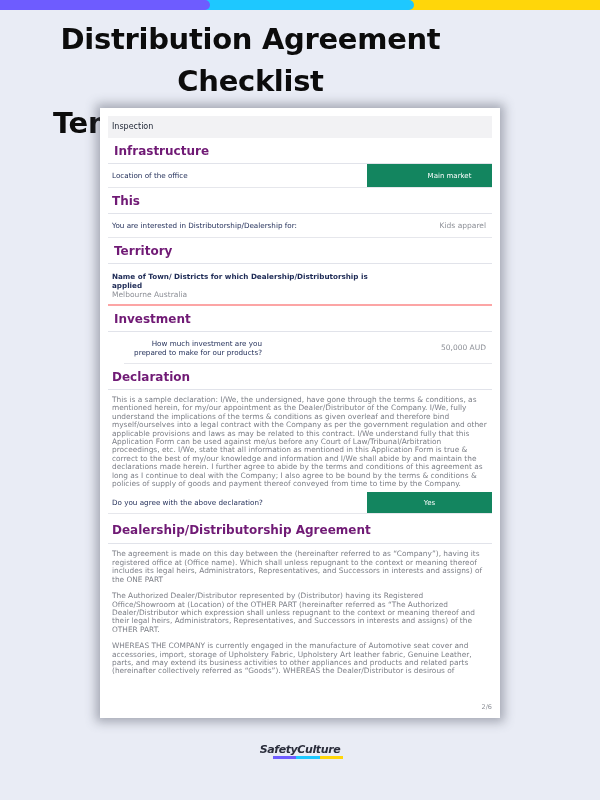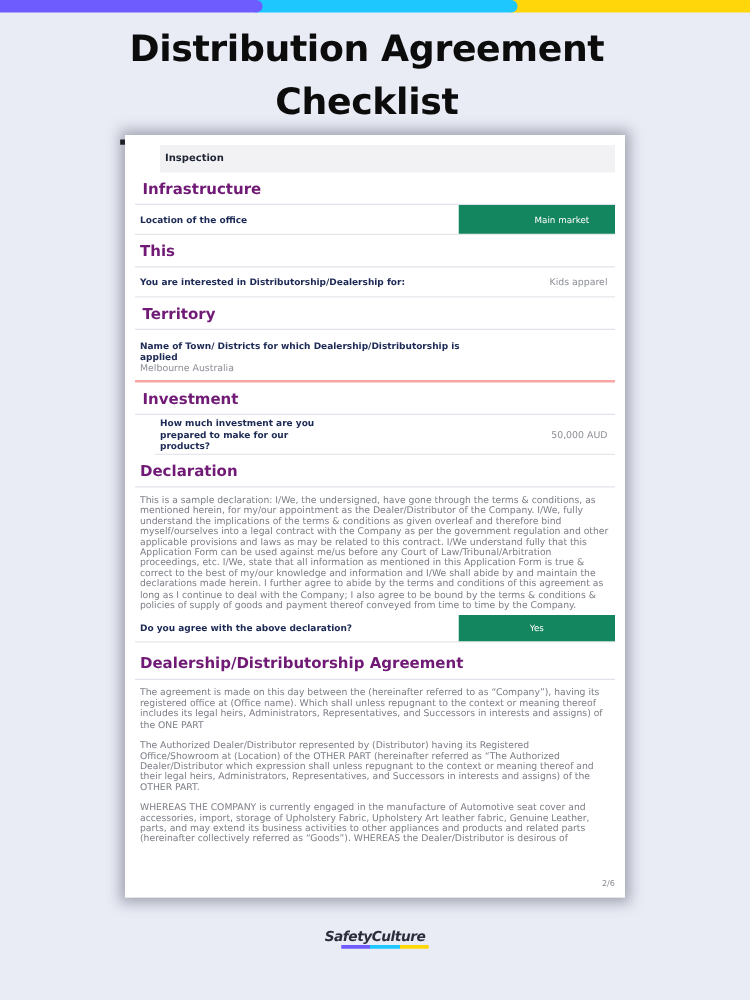--- a/index.html
+++ b/index.html
@@ -17,68 +17,67 @@
 
     .page-title {
       position: absolute; top: 18px; left: 0; width: 501px;
       text-align: center;
       font-family: "DejaVu Sans", sans-serif;
       font-weight: bold;
       font-size: 29px;
       line-height: 42px;
       color: #0c0c0c;
       letter-spacing: -0.3px;
-      margin-left: 43px;
     }
 
     .report-card {
       position: absolute;
       left: 100px; top: 108px;
       width: 400px; height: 610px;
       background: #ffffff;
       box-shadow: 0 0 10px 4px rgba(80, 85, 100, 0.45);
       overflow: hidden;
       font-family: "DejaVu Sans", sans-serif;
       color: #1e2a4a;
     }
     .report-inner { position: absolute; left: 8px; top: 8px; width: 384px; }
 
     .inspection-header {
       background: #f2f2f4;
       height: 22px;
       font-size: 8px;
-      font-weight: bold;
+      font-weight: normal;
       color: #1d2433;
       padding-left: 4px;
       line-height: 22px;
-      margin-left: 20px;
     }
     .section-title {
       font-size: 12px;
       font-weight: bold;
       color: #701a75;
       padding-left: 4px;
       height: 26px;
       line-height: 26px;
       border-bottom: 1px solid #e1e3ea;
     }
     .section-title.indent { padding-left: 6px; }
 
     .q-row {
       display: flex; align-items: stretch;
       border-bottom: 1px solid #e6e7ec;
       min-height: 24px;
     }
     .q-label {
       flex: 1;
-      font-size: 7.2px; font-weight: bold;
+      font-size: 7.2px; font-weight: normal;
       color: #1d2a55;
       padding: 0 4px;
       display: flex; align-items: center;
       line-height: 9px;
+      text-align: right;
     }
     .q-value-text {
       font-size: 7.5px; color: #8c8f96;
       padding-right: 6px;
       display: flex; align-items: center; justify-content: flex-end;
       min-width: 100px;
     }
     .q-value-badge {
       width: 125px;
       font-size: 7px; color: #ffffff;

